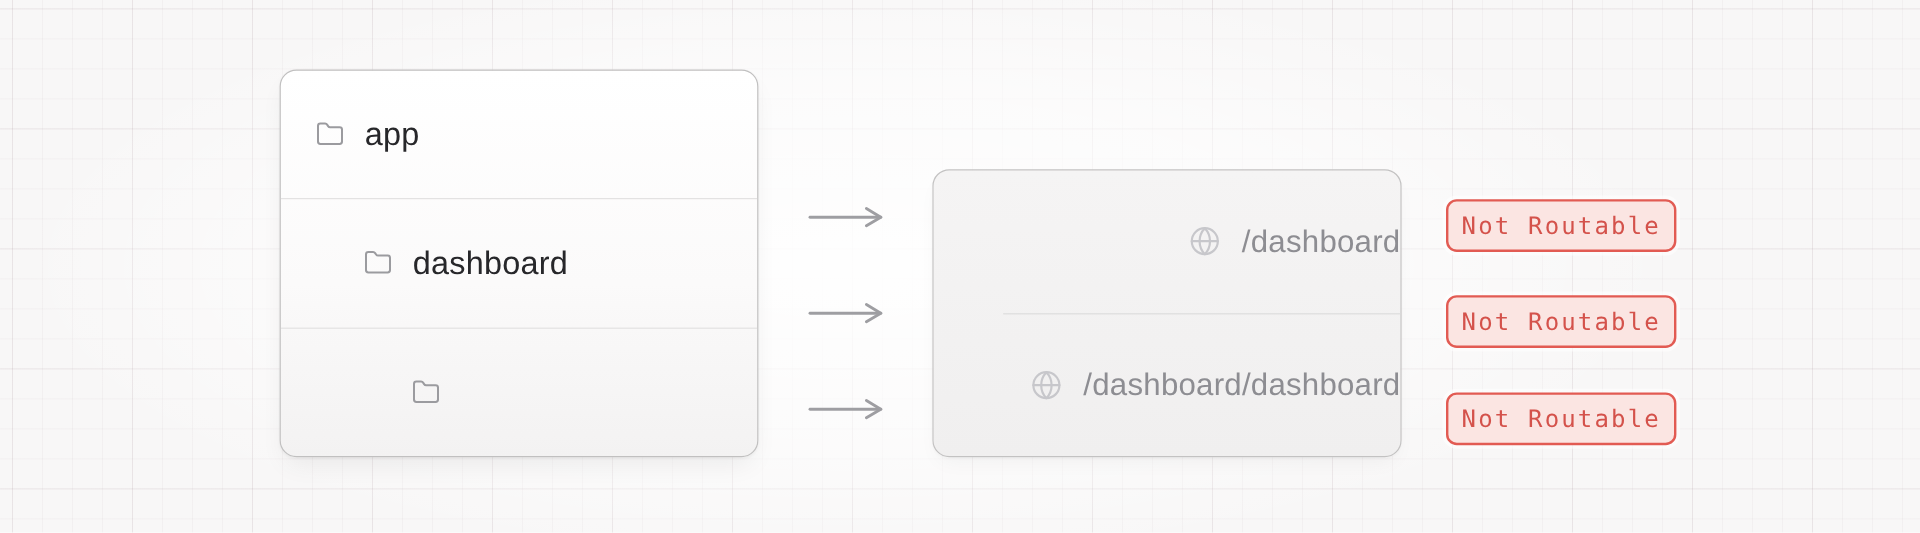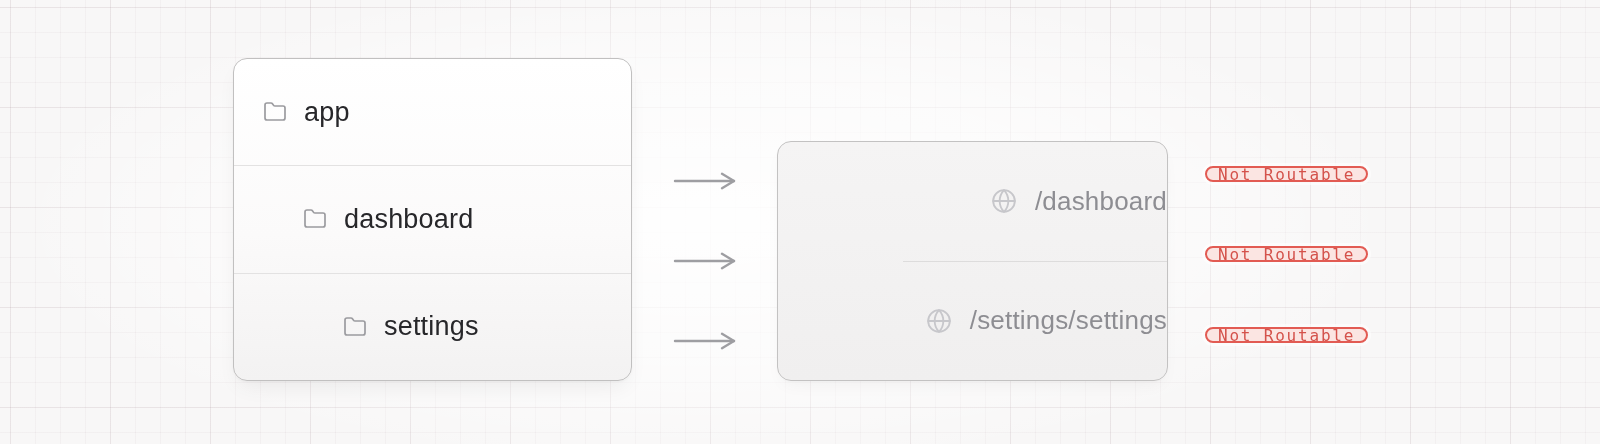--- a/index.html
+++ b/index.html
@@ -92,29 +92,29 @@
     width: 66px; height: 20px;
     z-index: 2;
   }
   .arrow-1 { top: 171px; }
   .arrow-2 { top: 251px; }
   .arrow-3 { top: 331px; }
 
   
   .badge {
     position: absolute; left: 1205px;
-    height: 16px; box-sizing: border-box;
+    height: 44px; box-sizing: border-box;
     display: inline-flex; align-items: center;
     padding: 0 11px;
     border: 2px solid var(--badge-border, #e25b53);
     border-radius: 9px;
     background: var(--badge-bg, #fbe5e2);
     color: var(--badge-text, #d4524b);
     font-family: "DejaVu Sans Mono", "Liberation Mono", monospace;
-    font-size: 16px;
+    font-size: 20px;
     letter-spacing: 1.8px;
     white-space: nowrap;
     box-shadow: 0 0 0 3px rgba(255,255,255,0.55);
     z-index: 2;
   }
   .badge-1 { top: 166px; }
   .badge-2 { top: 246px; }
   .badge-3 { top: 327px; }
 </style>
 </head>
@@ -140,21 +140,20 @@
           </svg>
       </span>
       <span class="tree-label">dashboard</span>
     </div>
     <div class="tree-row ind2">
       <span>
         <svg class="folder-svg" viewBox="0 0 24 24" width="24" height="24" fill="none" stroke="#9b9b9f" stroke-width="1.7" stroke-linecap="round" stroke-linejoin="round">
             <path d="M20 20a2 2 0 0 0 2-2V8a2 2 0 0 0-2-2h-7.9a2 2 0 0 1-1.69-.9L9.6 3.9A2 2 0 0 0 7.93 3H4a2 2 0 0 0-2 2v13a2 2 0 0 0 2 2Z"></path>
           </svg>
       </span>
-      <span class="tree-label">settings</span>
     </div>
   </div>
 
   <svg class="arrow arrow-1" viewBox="0 0 66 20" fill="none" stroke="#9e9ea2" stroke-width="2.4" stroke-linecap="round" stroke-linejoin="round">
       <path d="M3 10h59"></path>
       <path d="M50 2.8 62 10 50 17.2"></path>
     </svg>
   <svg class="arrow arrow-2" viewBox="0 0 66 20" fill="none" stroke="#9e9ea2" stroke-width="2.4" stroke-linecap="round" stroke-linejoin="round">
       <path d="M3 10h59"></path>
       <path d="M50 2.8 62 10 50 17.2"></path>
@@ -176,20 +175,20 @@
       <span class="route-label">/dashboard</span>
     </div>
     <div class="route-row">
       <span>
         <svg class="globe-svg" viewBox="0 0 24 24" width="26" height="26" fill="none" stroke="#c7c7cb" stroke-width="1.7" stroke-linecap="round" stroke-linejoin="round">
             <circle cx="12" cy="12" r="10"></circle>
             <path d="M12 2a14.5 14.5 0 0 0 0 20 14.5 14.5 0 0 0 0-20"></path>
             <path d="M2 12h20"></path>
           </svg>
       </span>
-      <span class="route-label">/settings/settings</span>
+      <span class="route-label">/dashboard/dashboard</span>
     </div>
   </div>
 
   <span class="badge badge-1">Not Routable</span>
   <span class="badge badge-2">Not Routable</span>
   <span class="badge badge-3">Not Routable</span>
 </div>
 
 </body></html>

